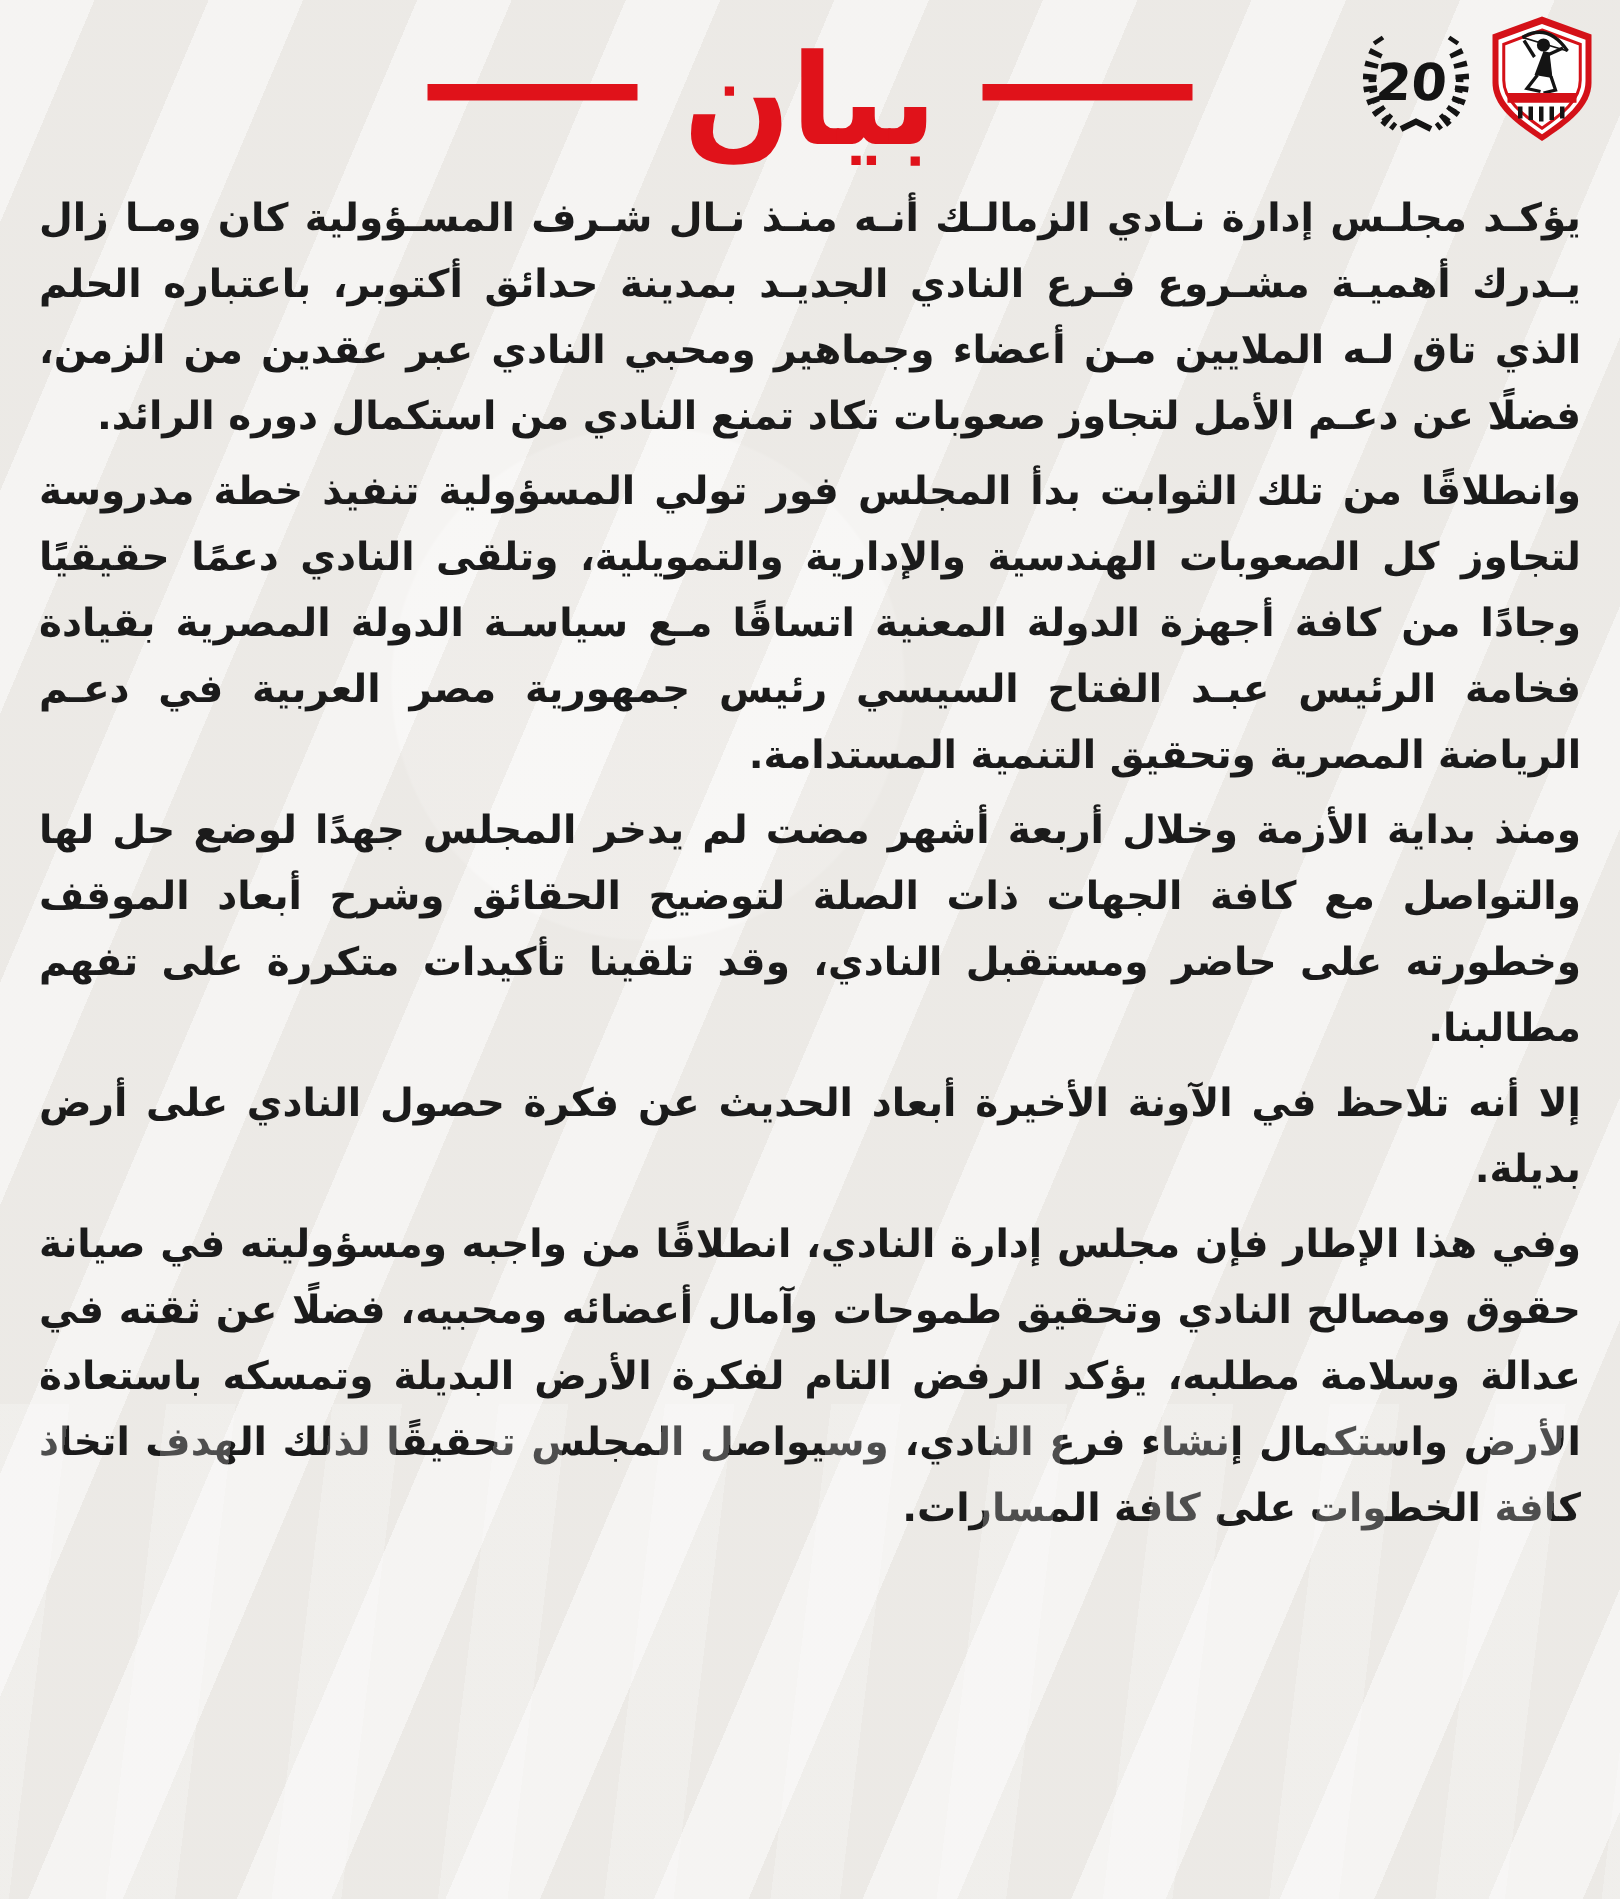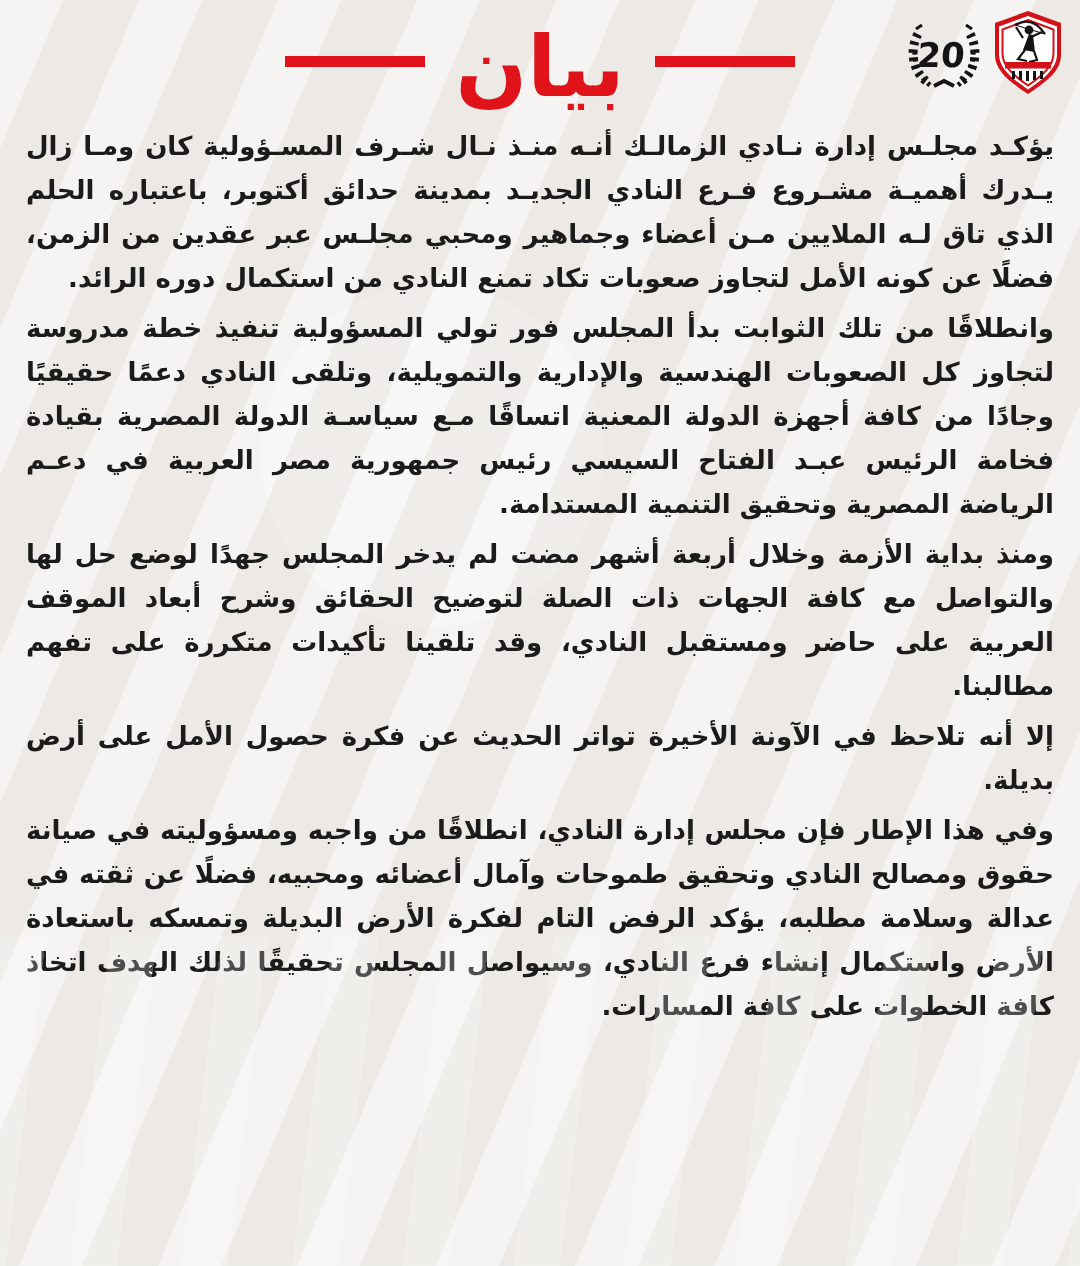--- a/index.html
+++ b/index.html
@@ -100,21 +100,21 @@
             <rect x="34" y="61" width="3" height="10"></rect>
             <rect x="41" y="61" width="3" height="9"></rect>
             <rect x="48" y="61" width="3" height="8"></rect>
           </g>
         </svg>
       </span>
     </div>
   </div>
 
   <div class="body">
-    <p>يؤكـد مجلـس إدارة نـادي الزمالـك أنـه منـذ نـال شـرف المسـؤولية كان ومـا زال يـدرك أهميـة مشـروع فـرع النادي الجديـد بمدينة حدائق أكتوبر، باعتباره الحلم الذي تاق لـه الملايين مـن أعضاء وجماهير ومحبي مجلـس عبر عقدين من الزمن، فضلًا عن كونه الأمل لتجاوز صعوبات تكاد تمنع النادي من استكمال دوره الرائد.</p>
+    <p>يؤكـد مجلـس إدارة نـادي الزمالـك أنـه منـذ نـال شـرف المسـؤولية كان ومـا زال يـدرك أهميـة مشـروع فـرع النادي الجديـد بمدينة حدائق أكتوبر، باعتباره الحلم الذي تاق لـه الملايين مـن أعضاء وجماهير ومحبي النادي عبر عقدين من الزمن، فضلًا عن دعـم الأمل لتجاوز صعوبات تكاد تمنع النادي من استكمال دوره الرائد.</p>
     <p>وانطلاقًا من تلك الثوابت بدأ المجلس فور تولي المسؤولية تنفيذ خطة مدروسة لتجاوز كل الصعوبات الهندسية والإدارية والتمويلية، وتلقى النادي دعمًا حقيقيًا وجادًا من كافة أجهزة الدولة المعنية اتساقًا مـع سياسـة الدولة المصرية بقيادة فخامة الرئيس عبـد الفتاح السيسي رئيس جمهورية مصر العربية في دعـم الرياضة المصرية وتحقيق التنمية المستدامة.</p>
-    <p>ومنذ بداية الأزمة وخلال أربعة أشهر مضت لم يدخر المجلس جهدًا لوضع حل لها والتواصل مع كافة الجهات ذات الصلة لتوضيح الحقائق وشرح أبعاد الموقف العربية على حاضر ومستقبل النادي، وقد تلقينا تأكيدات متكررة على تفهم مطالبنا.</p>
-    <p>إلا أنه تلاحظ في الآونة الأخيرة تواتر الحديث عن فكرة حصول الأمل على أرض بديلة.</p>
+    <p>ومنذ بداية الأزمة وخلال أربعة أشهر مضت لم يدخر المجلس جهدًا لوضع حل لها والتواصل مع كافة الجهات ذات الصلة لتوضيح الحقائق وشرح أبعاد الموقف وخطورته على حاضر ومستقبل النادي، وقد تلقينا تأكيدات متكررة على تفهم مطالبنا.</p>
+    <p>إلا أنه تلاحظ في الآونة الأخيرة أبعاد الحديث عن فكرة حصول النادي على أرض بديلة.</p>
     <p>وفي هذا الإطار فإن مجلس إدارة النادي، انطلاقًا من واجبه ومسؤوليته في صيانة حقوق ومصالح النادي وتحقيق طموحات وآمال أعضائه ومحبيه، فضلًا عن ثقته في عدالة وسلامة مطلبه، يؤكد الرفض التام لفكرة الأرض البديلة وتمسكه باستعادة الأرض واستكمال إنشاء فرع النادي، وسيواصل المجلس تحقيقًا لذلك الهدف اتخاذ كافة الخطوات على كافة المسارات.</p>
 
   </div>
 
 </div>
 
 </body></html>

